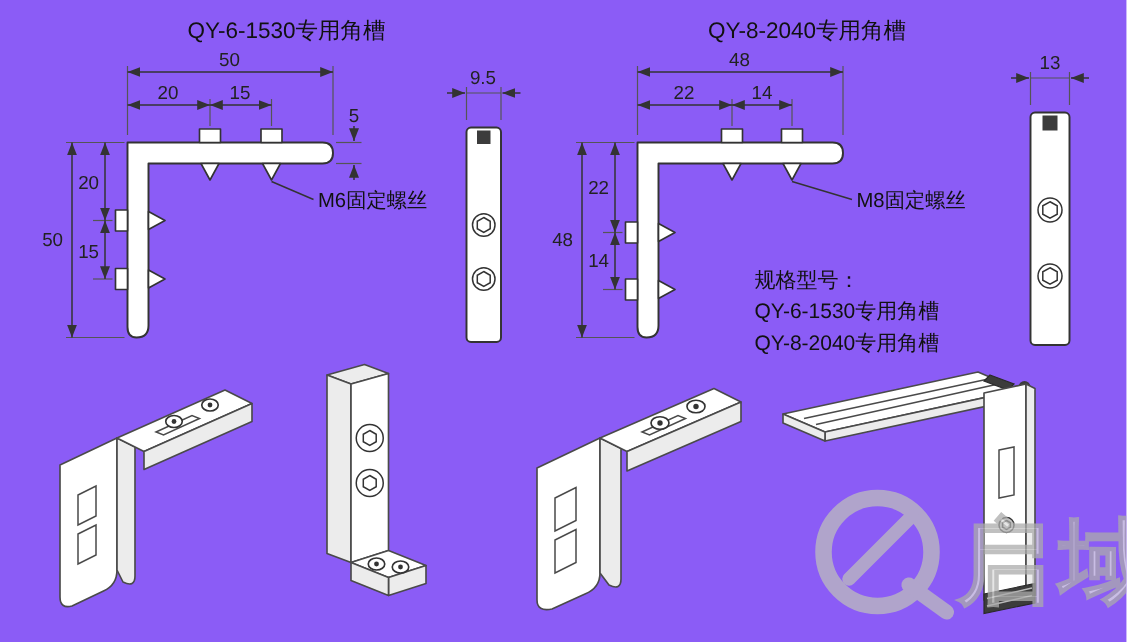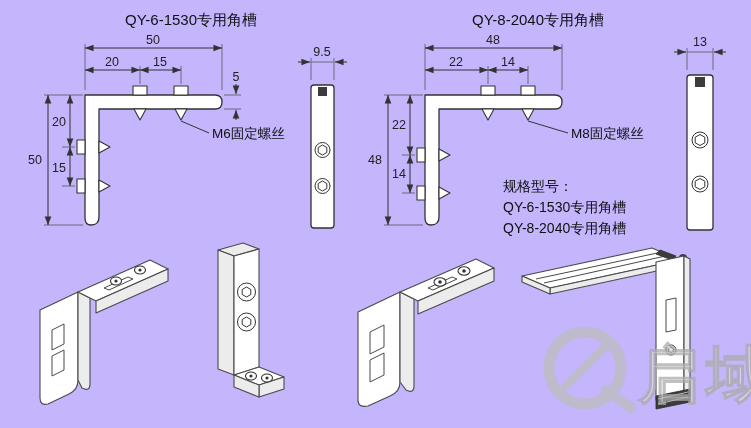--- a/index.html
+++ b/index.html
@@ -1,19 +1,19 @@
 <!DOCTYPE html>
 <html><head>
 <meta charset="utf-8">
 <style>
   html,body{margin:0;padding:0;background:#ffffff;}
   .page{
     position:relative;
     width:751px;height:428px;
-    background:#c4b5fd;
+    background:#8b5cf6;
     font-family:"Liberation Sans", sans-serif;
     overflow:hidden;
   }
   svg text{font-family:"Liberation Sans", sans-serif; fill:#222;}
   .title{font-size:15px; fill:#111;}
   .dim{font-size:12.5px; fill:#222;}
   .label{font-size:13.5px; fill:#111;}
   .spec-head{font-size:14px; fill:#111;}
   .spec-line{font-size:14px; fill:#111;}
   .outline{fill:#ffffff; stroke:#333; stroke-width:1.3; stroke-linejoin:round;}

